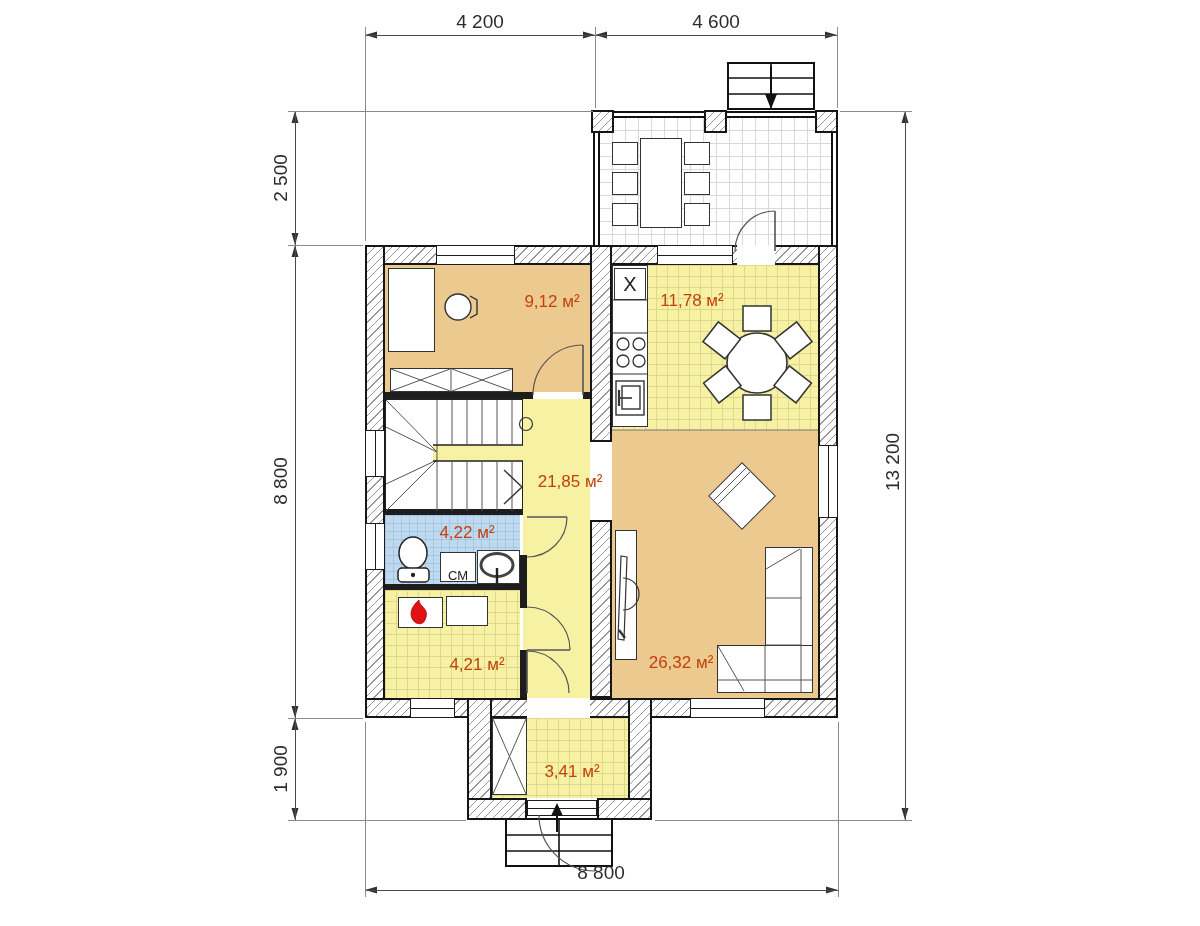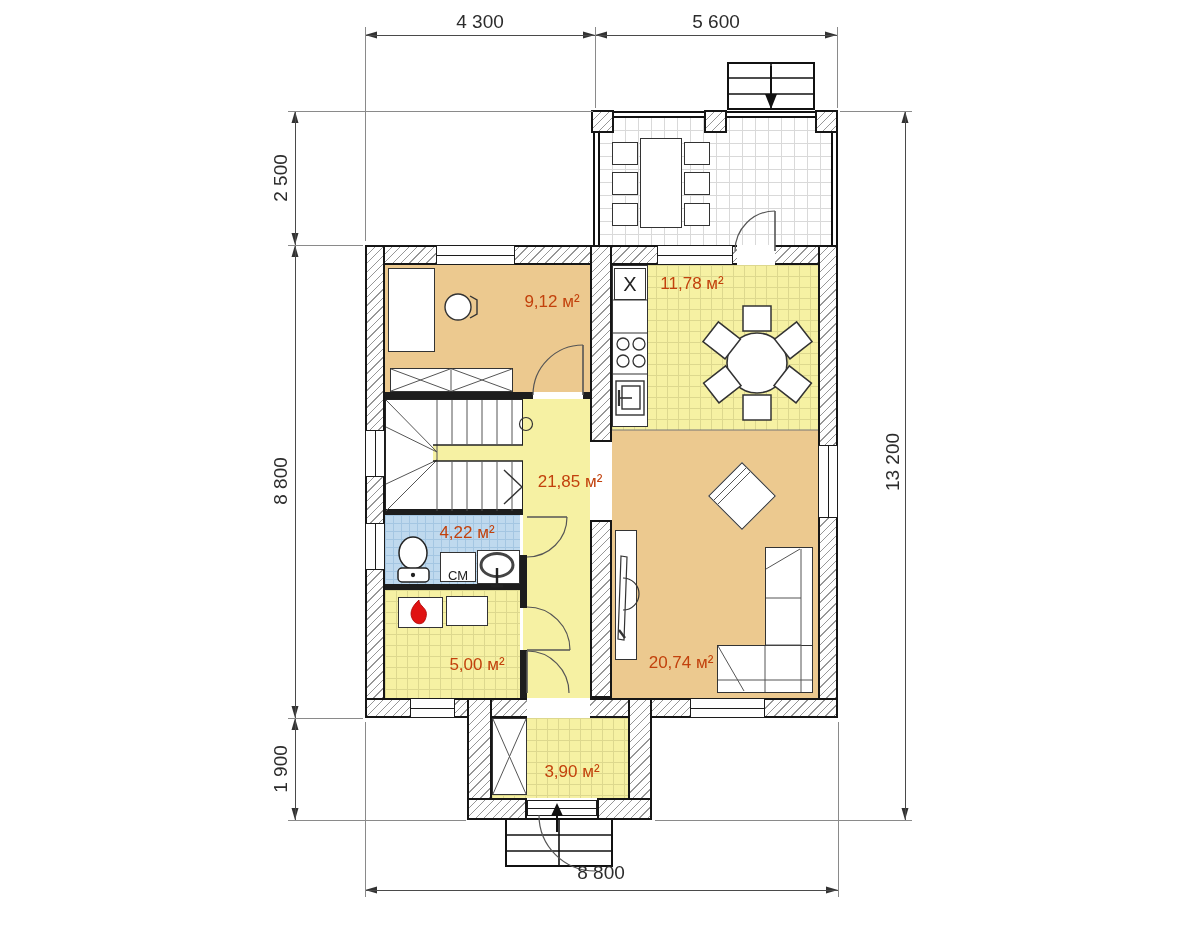--- a/index.html
+++ b/index.html
@@ -282,33 +282,33 @@
         <polygon points="295,718 291.5,730 298.5,730"></polygon>
       <polygon points="295,820 291.5,808 298.5,808"></polygon>
       <polygon points="905,111 901.5,123 908.5,123"></polygon>
       <polygon points="905,820 901.5,808 908.5,808"></polygon>
       <polygon points="365,890 377,886.5 377,893.5"></polygon>
       <polygon points="838,890 826,886.5 826,893.5"></polygon>
     </g>
   </svg>
 
   <div class="abs roomlbl" style="left:552px;top:302px;">9,12 м²</div>
-  <div class="abs roomlbl" style="left:692px;top:284px;">11,78 м²</div>
+  <div class="abs roomlbl" style="left:692px;top:301px;">11,78 м²</div>
   <div class="abs roomlbl" style="left:570px;top:482px;">21,85 м²</div>
   <div class="abs roomlbl" style="left:467px;top:533px;">4,22 м²</div>
-  <div class="abs roomlbl" style="left:477px;top:665px;">5,00 м²</div>
-  <div class="abs roomlbl" style="left:681px;top:663px;">20,74 м²</div>
-  <div class="abs roomlbl" style="left:572px;top:772px;">3,90 м²</div>
+  <div class="abs roomlbl" style="left:477px;top:665px;">4,21 м²</div>
+  <div class="abs roomlbl" style="left:681px;top:663px;">26,32 м²</div>
+  <div class="abs roomlbl" style="left:572px;top:772px;">3,41 м²</div>
 
   <div class="abs dline" style="left:365px;top:35px;width:472px;height:1px;"></div>
   <div class="abs eline" style="left:365px;top:27px;width:1px;height:214px;"></div>
   <div class="abs eline" style="left:595px;top:27px;width:1px;height:81px;"></div>
   <div class="abs eline" style="left:837px;top:27px;width:1px;height:81px;"></div>
-  <div class="abs dimtxt" style="left:480px;top:22px;">4 300</div>
-  <div class="abs dimtxt" style="left:716px;top:22px;">5 600</div>
+  <div class="abs dimtxt" style="left:480px;top:22px;">4 200</div>
+  <div class="abs dimtxt" style="left:716px;top:22px;">4 600</div>
 
   <div class="abs dline" style="left:295px;top:111px;width:1px;height:709px;"></div>
   <div class="abs eline" style="left:288px;top:111px;width:305px;height:1px;"></div>
   <div class="abs eline" style="left:288px;top:245px;width:75px;height:1px;"></div>
   <div class="abs eline" style="left:288px;top:718px;width:75px;height:1px;"></div>
   <div class="abs eline" style="left:288px;top:820px;width:178px;height:1px;"></div>
   <div class="abs dimtxt vert" style="left:281px;top:178px;">2 500</div>
   <div class="abs dimtxt vert" style="left:281px;top:481px;">8 800</div>
   <div class="abs dimtxt vert" style="left:281px;top:769px;">1 900</div>
 

